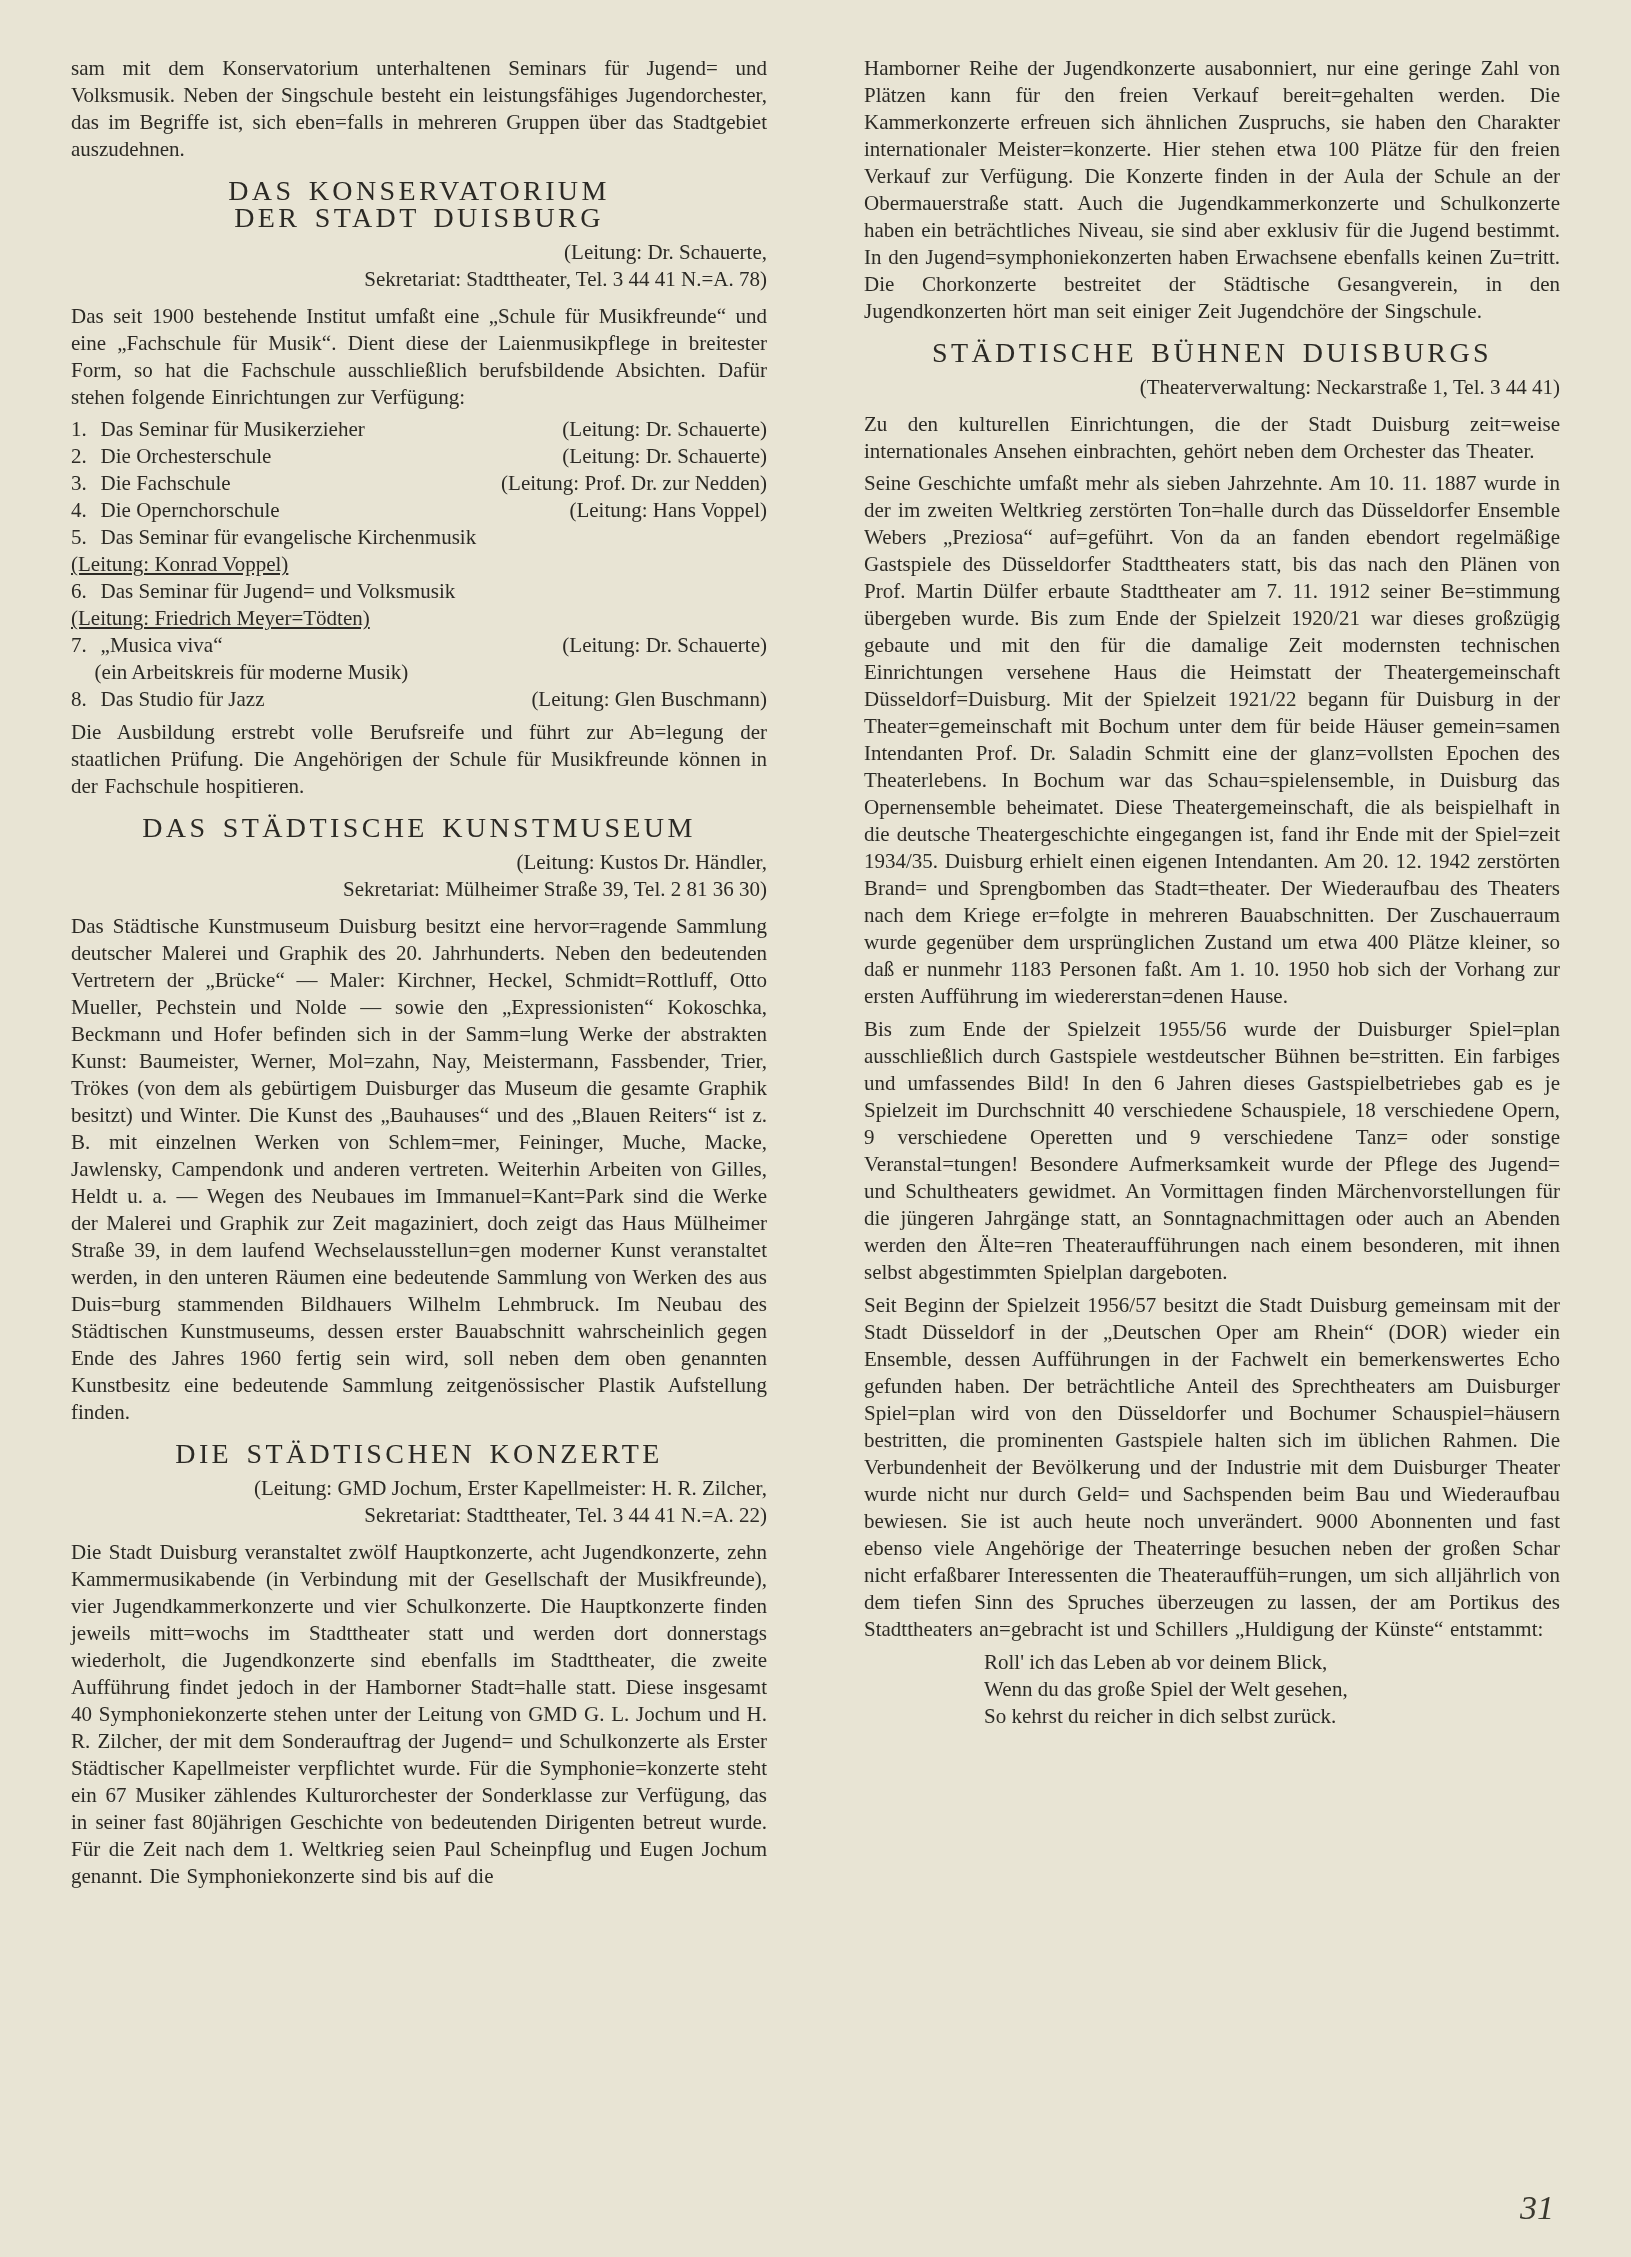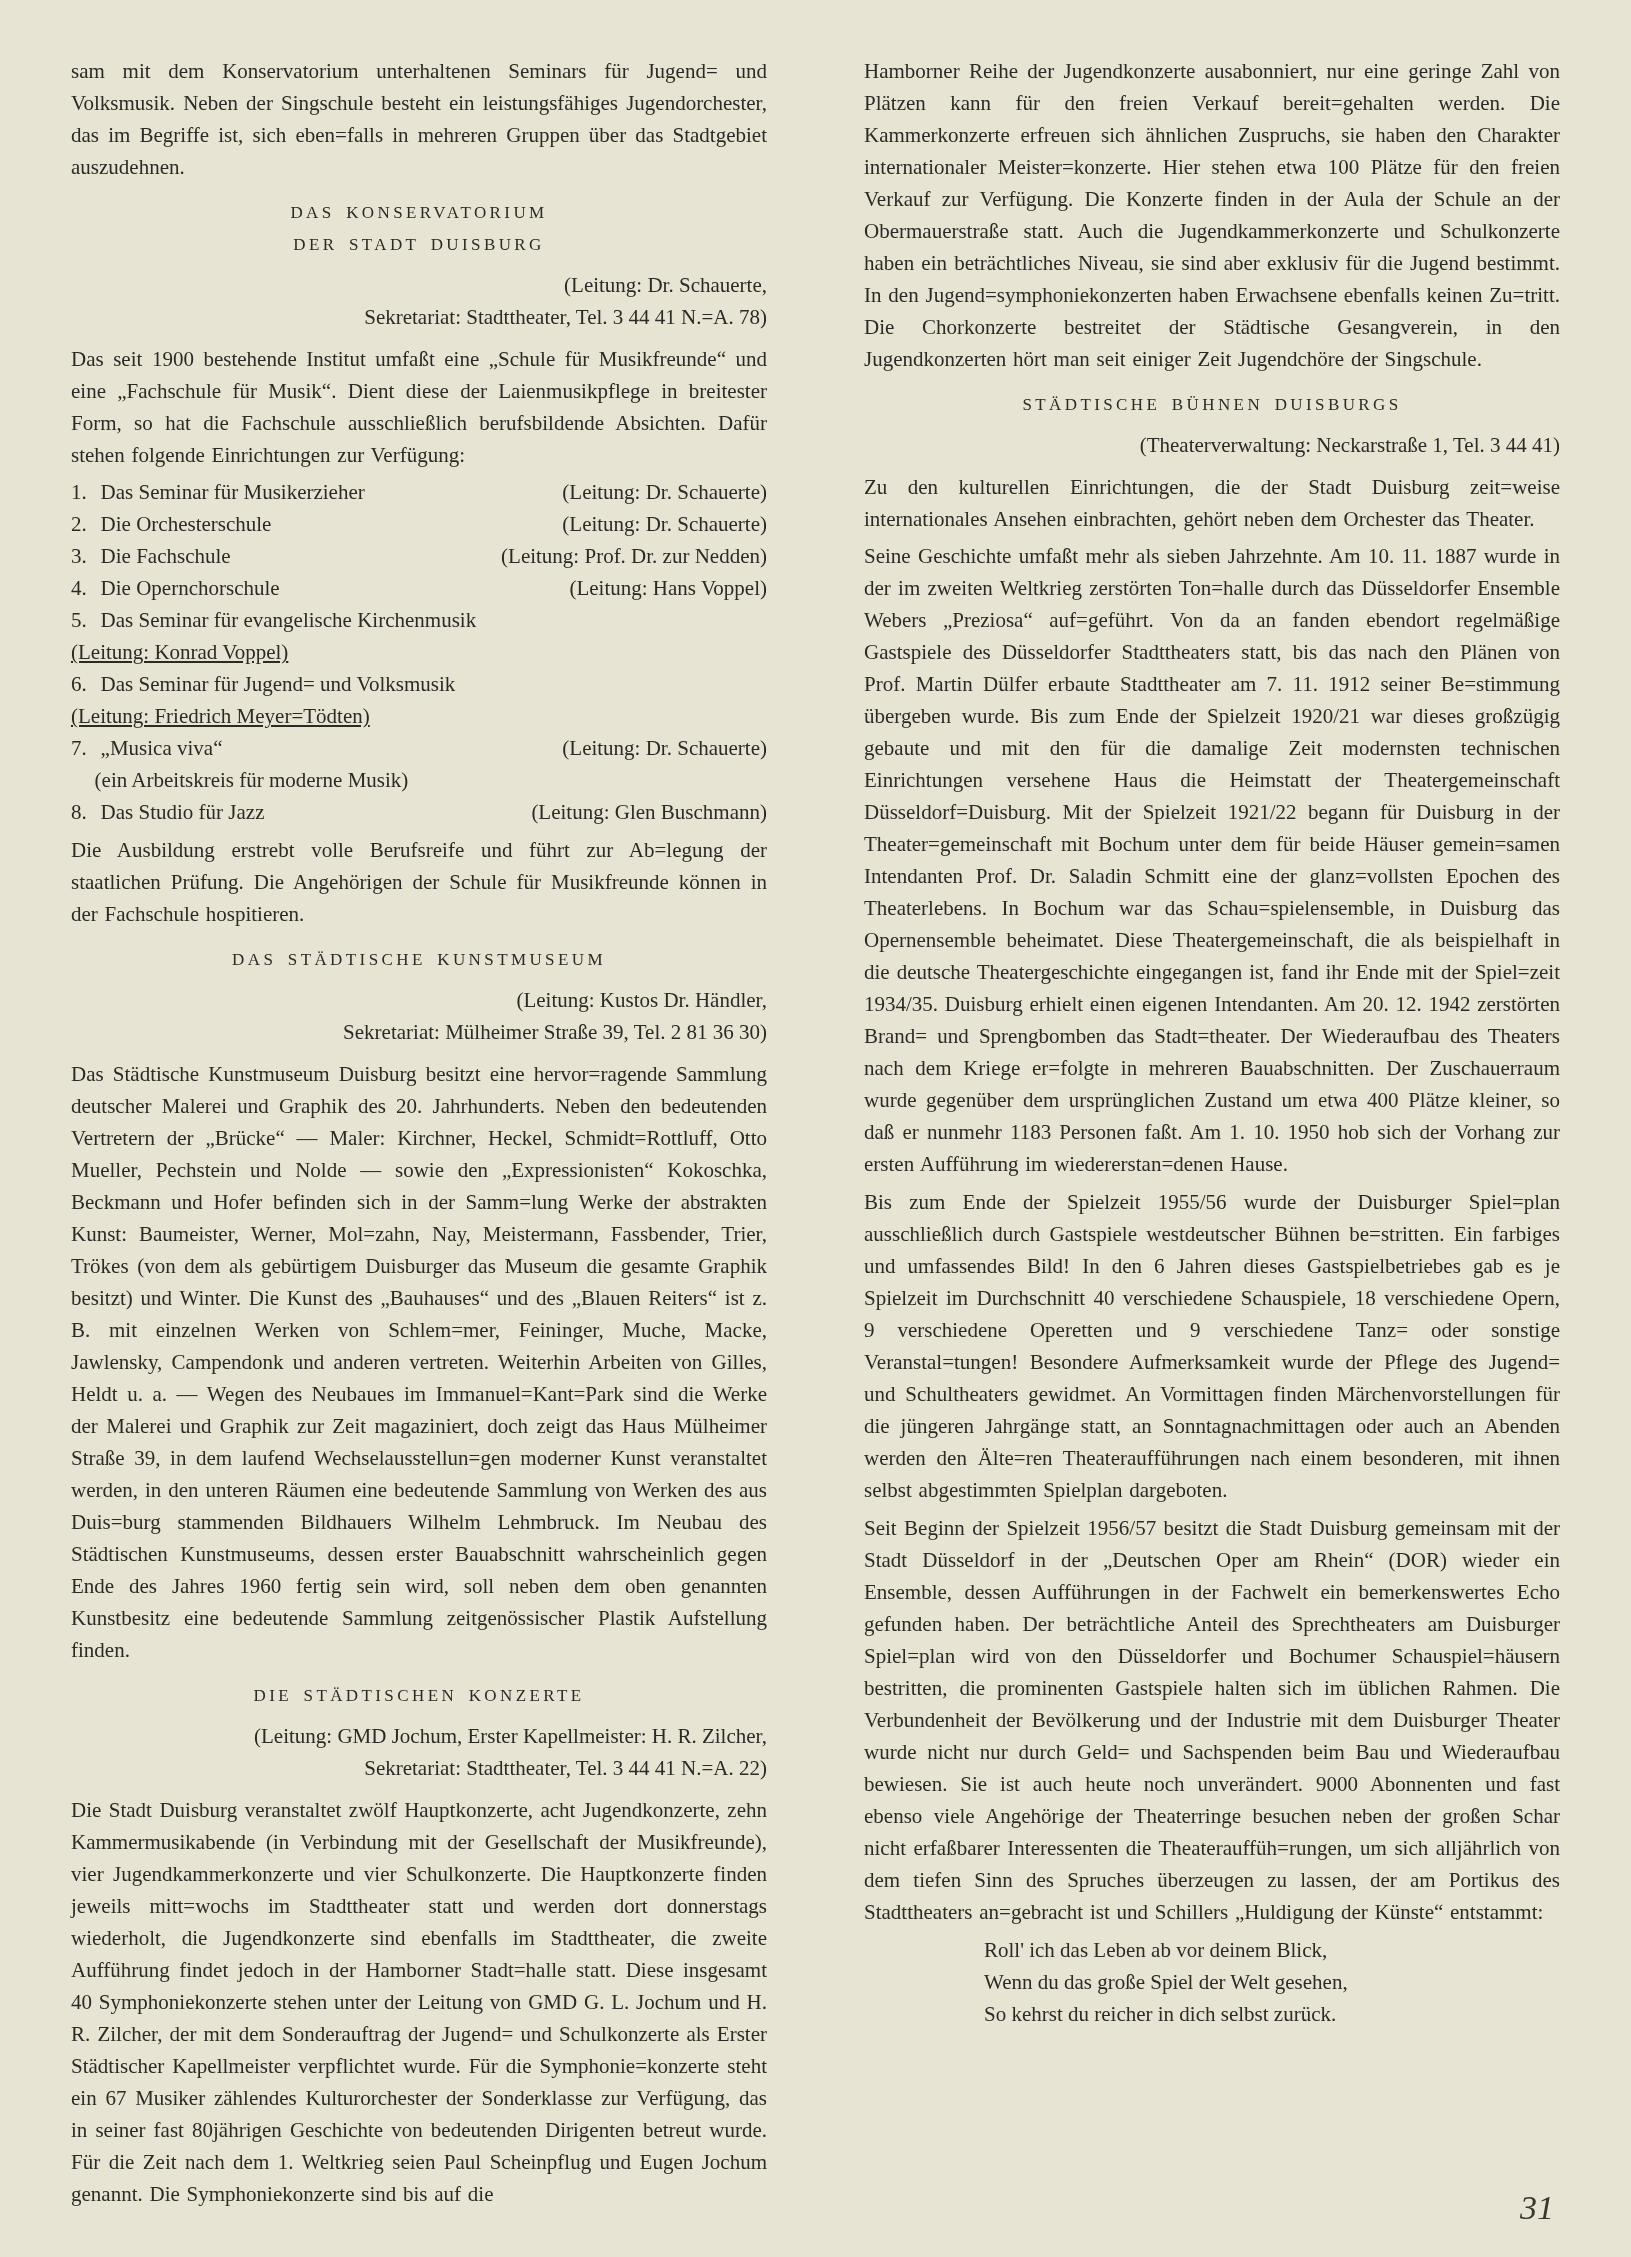--- a/index.html
+++ b/index.html
@@ -19,29 +19,29 @@
     box-sizing: border-box;
   }
   .columns {
     display: flex;
     gap: 97px;
   }
   .col {
     width: 696px;
     flex: none;
     font-size: 21px;
-    line-height: 32px;
+    line-height: 27px;
   }
   .para {
     margin: 0 0 5.9px;
     text-align: justify;
     word-spacing: 1.5px;
   }
   .heading {
-    font-size: 17px;
+    font-size: 28px;
     font-weight: normal;
     letter-spacing: 3.4px;
     text-align: center;
     margin: 13.8px 0 7.9px;
     white-space: pre-line;
     word-spacing: 3.9px;
   }
   .subheading {
     text-align: right;
     margin: 0 0 9.9px;

